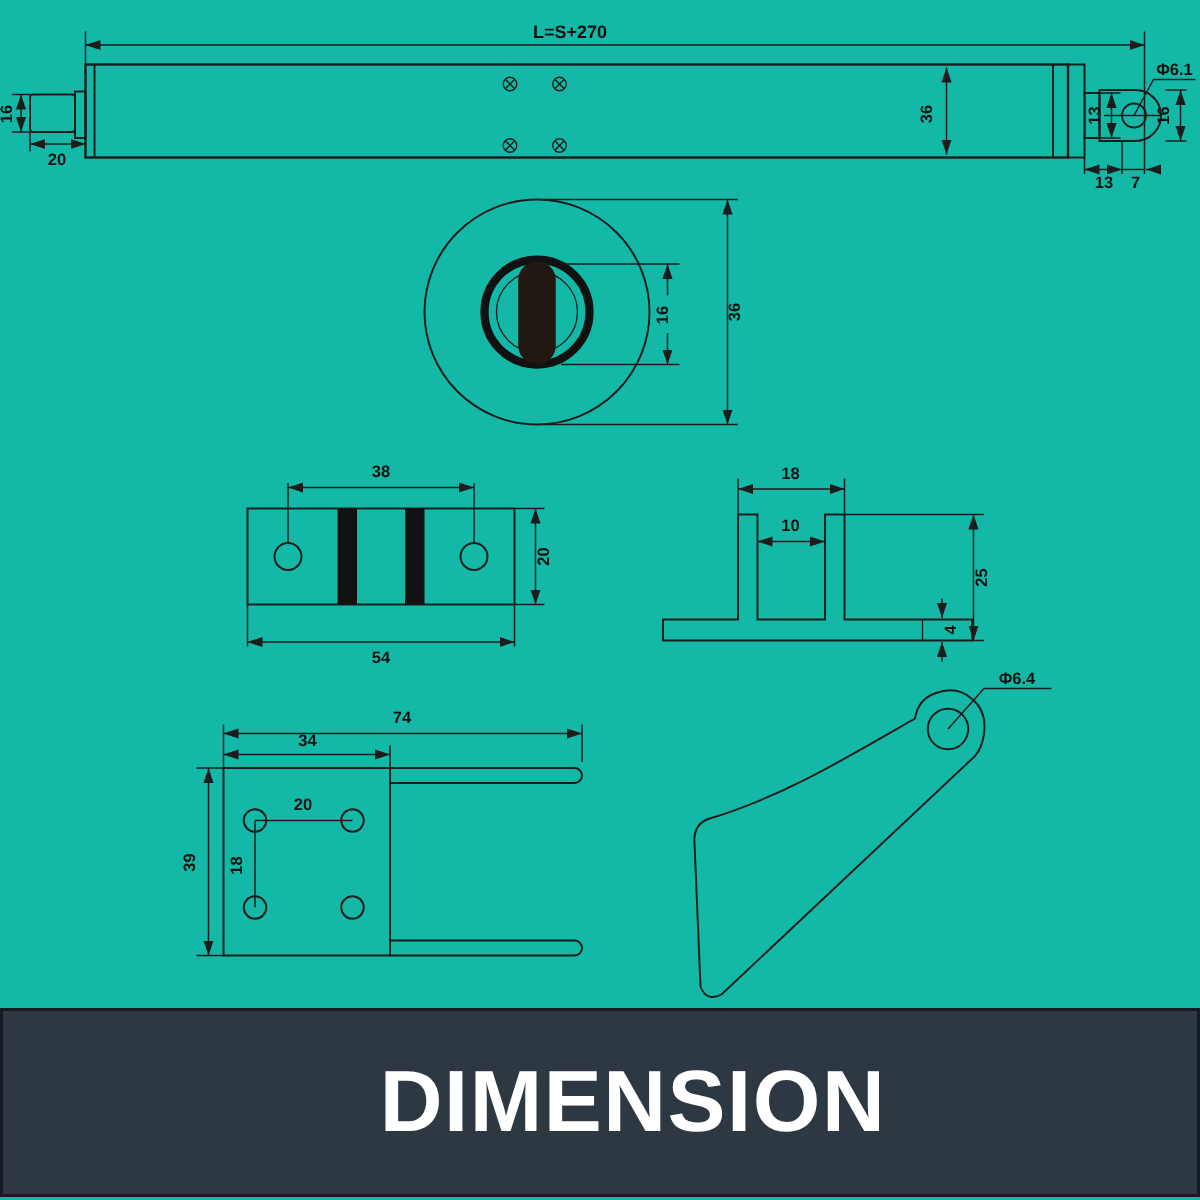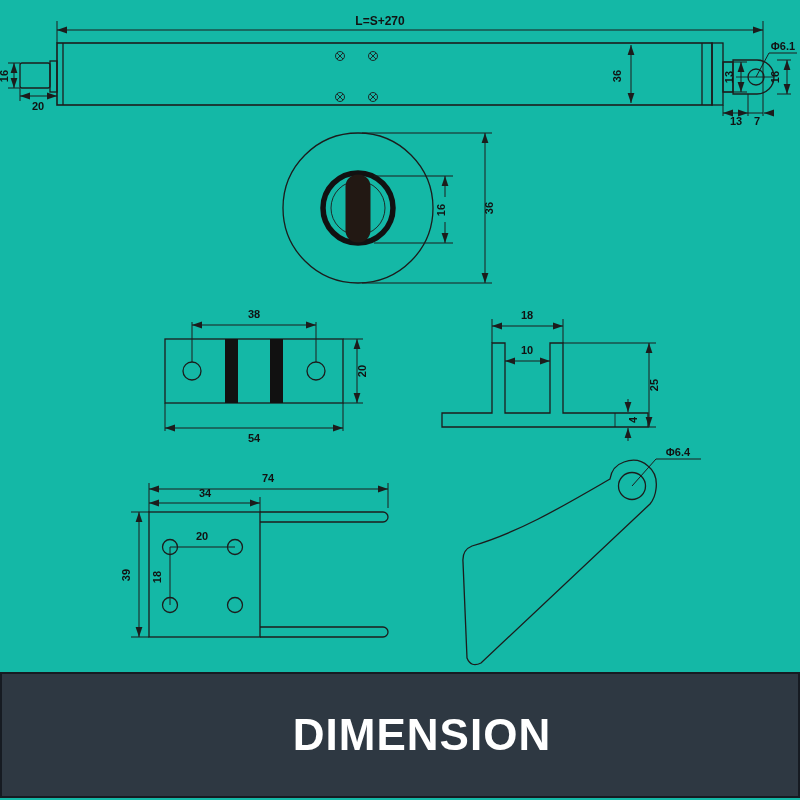--- a/index.html
+++ b/index.html
@@ -6,21 +6,21 @@
   #page{position:relative;width:800px;height:800px;background:#14b8a6;overflow:hidden;font-family:"Liberation Sans",sans-serif;text-align:right;}
   #drawing{position:absolute;left:0;top:0;}
   svg text{font-family:"Liberation Sans",sans-serif;font-weight:bold;font-size:11px;fill:#121212;}
   svg text.t12{font-size:12px;}
   .o{stroke:#1c1c1c;stroke-width:1.6;fill:none;stroke-linejoin:miter;}
   .o13{stroke:#1c1c1c;stroke-width:1.3;fill:none;}
   .d{stroke:#1c1c1c;stroke-width:1;fill:none;}
   .thin{stroke:#1c1c1c;stroke-width:0.9;fill:none;}
   #banner{position:absolute;left:0;right:0;top:672px;height:122px;background:#2e3842;border:2px solid #161b22;
           display:flex;align-items:center;justify-content:center;}
-  #banner .title{color:#ffffff;font-weight:bold;font-size:44px;letter-spacing:1px;line-height:1;margin-left:44px;}
+  #banner .title{color:#ffffff;font-weight:bold;font-size:58px;letter-spacing:1px;line-height:1;margin-left:44px;}
 </style>
 </head>
 <body>
 
 <div id="page">
 
 <svg id="drawing" width="800" height="672" viewBox="0 0 800 672">
   <defs>
     <marker id="ae" markerWidth="11" markerHeight="8" refX="10" refY="4" orient="auto" markerUnits="userSpaceOnUse">
       <path d="M0,0.6 L10,4 L0,7.4 Z" fill="#1c1c1c"></path>

